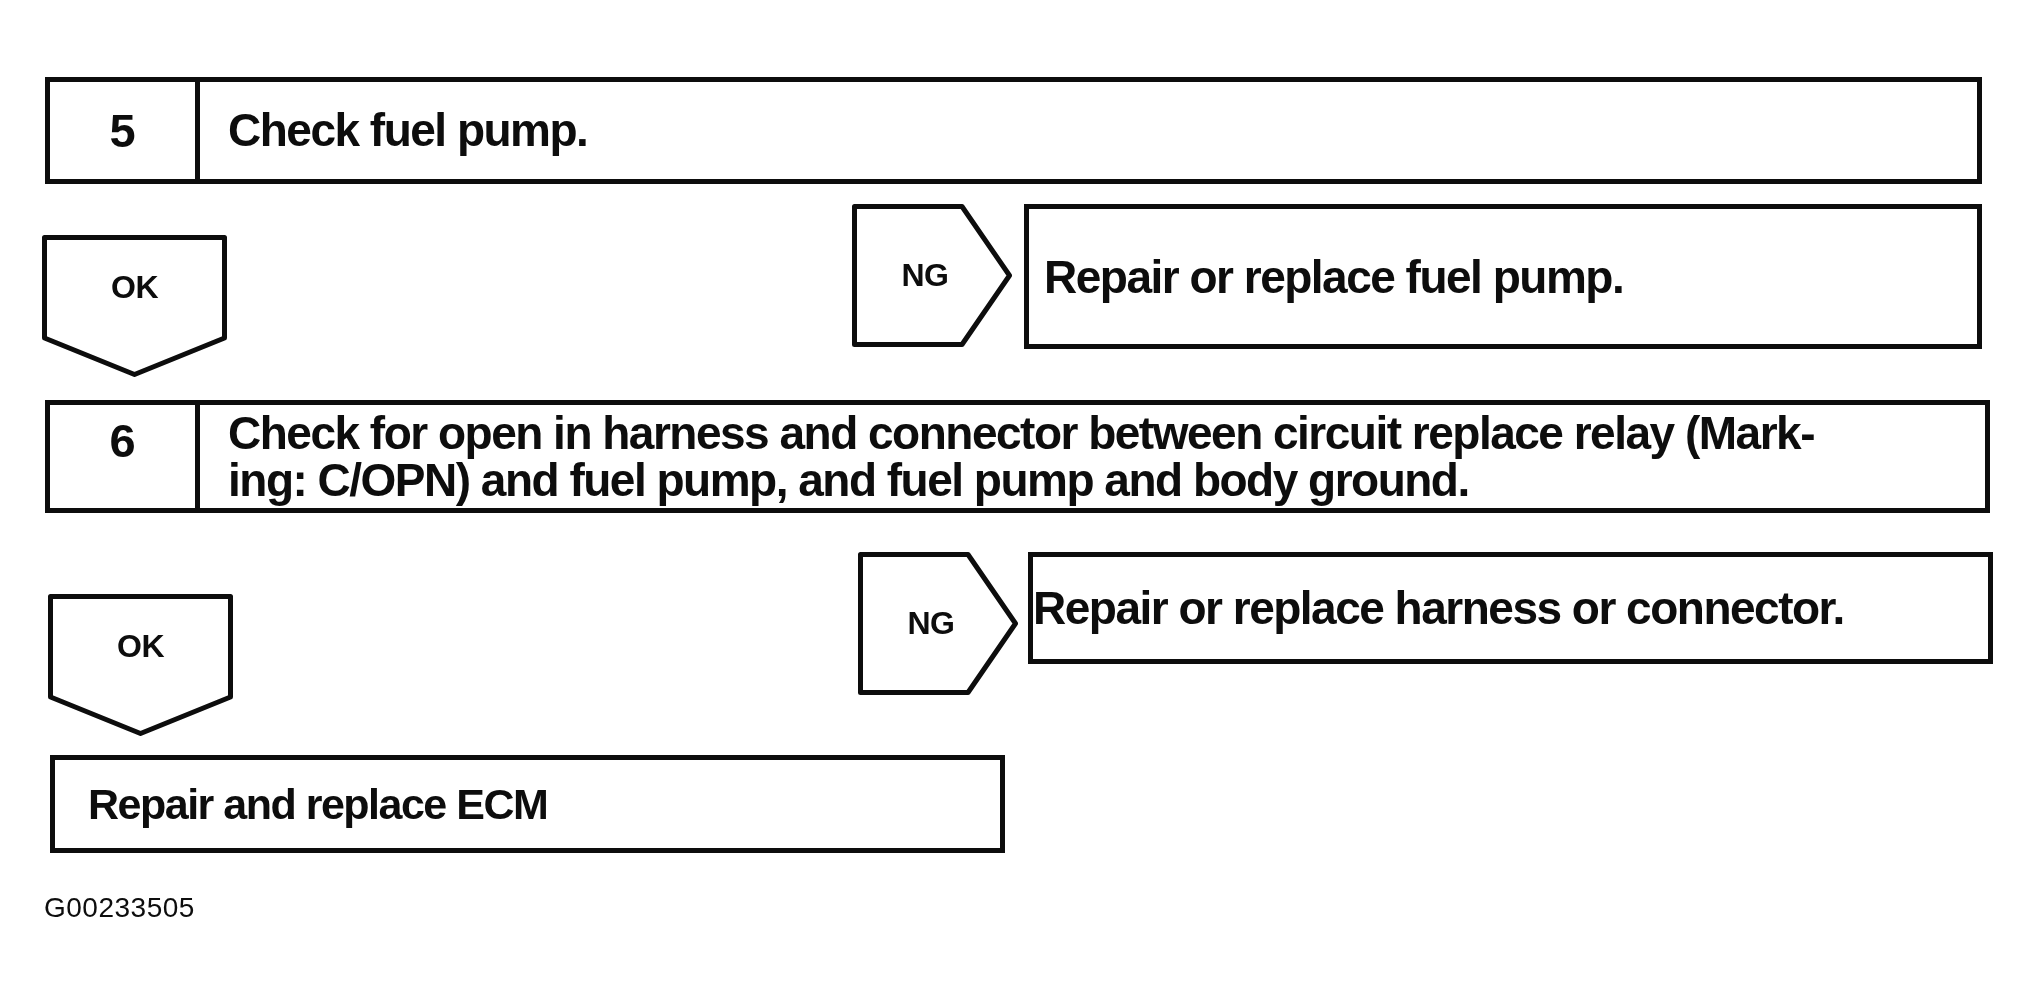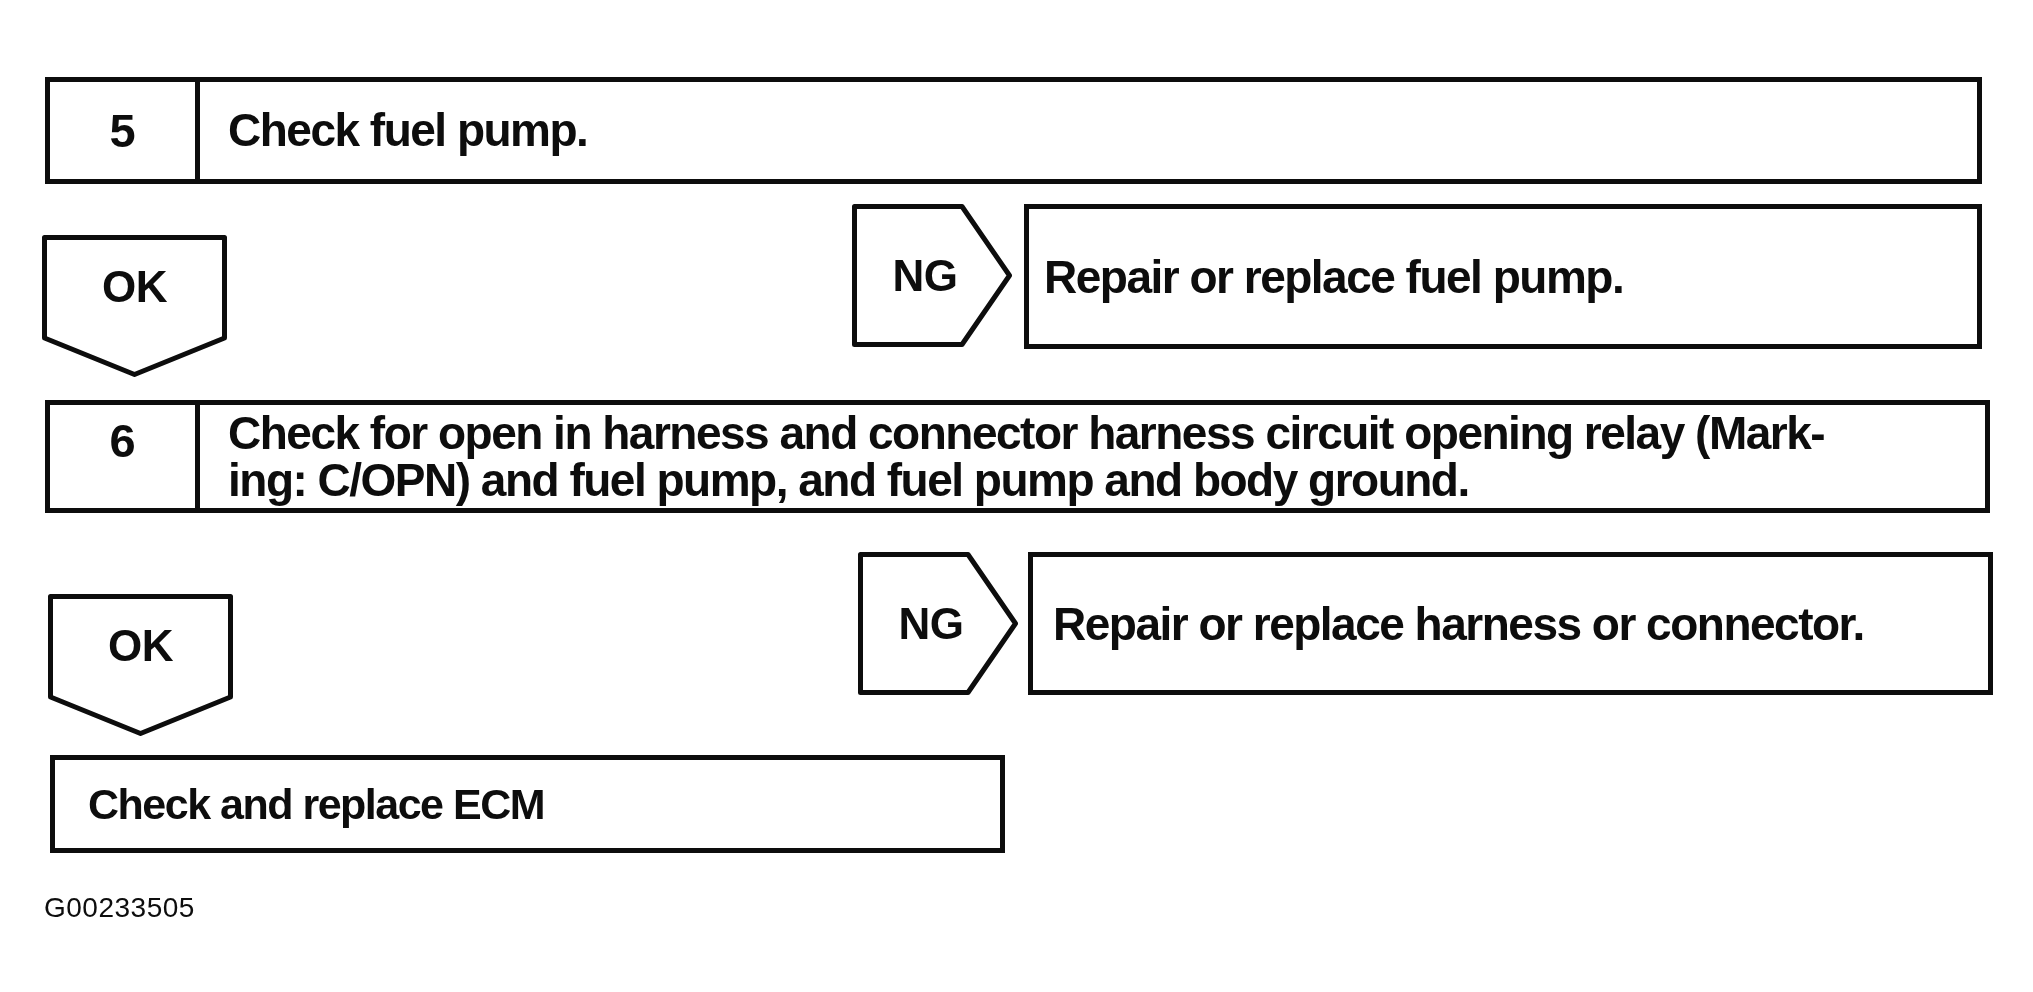--- a/index.html
+++ b/index.html
@@ -75,21 +75,21 @@
   .connector svg {
     position: absolute;
     inset: 0;
     display: block;
   }
   .connector .label {
     position: absolute;
     display: flex;
     align-items: center;
     justify-content: center;
-    font-size: 44px;
+    font-size: 32px;
     font-weight: 700;
     letter-spacing: -0.5px;
   }
   .connector.ok .label { inset: 0 0 38px 0; }
   .connector.ng .label { inset: 0 14px 0 0; }
 
   .fig-id {
     position: absolute;
     font-size: 28px;
     font-weight: 400;
@@ -122,42 +122,42 @@
     <span class="label">NG</span>
   </div>
 
   <div class="result-box" style="left:1024px; top:204px; width:958px; height:145px; padding-left:15px;">
     <span>Repair or replace fuel pump.</span>
   </div>
 
   <div class="step-box two-line" style="left:45px; top:400px; width:1945px; height:113px;">
     <div class="step-num">6</div>
     <div class="step-text">
-      <div>Check for open in harness and connector harness circuit opening relay (Mark-</div>
+      <div>Check for open in harness and connector between circuit replace relay (Mark-</div>
       <div>ing: C/OPN) and fuel pump, and fuel pump and body ground.</div>
     </div>
   </div>
 
   <div class="connector ok" style="left:48px; top:594px; width:185px; height:142px;">
     <svg viewBox="0 0 185 142" width="185" height="142">
       <polygon points="2.5,2.5 182.5,2.5 182.5,103 92.5,139.5 2.5,103" fill="#ffffff" stroke="#0d0d0d" stroke-width="5" stroke-linejoin="round"></polygon>
     </svg>
     <span class="label">OK</span>
   </div>
 
   <div class="connector ng" style="left:858px; top:552px; width:160px; height:143px;">
     <svg viewBox="0 0 160 143" width="160" height="143">
       <polygon points="2.5,2.5 110,2.5 157.5,71.5 110,140.5 2.5,140.5" fill="#ffffff" stroke="#0d0d0d" stroke-width="5" stroke-linejoin="round"></polygon>
     </svg>
     <span class="label">NG</span>
   </div>
 
-  <div class="result-box" style="left:1028px; top:552px; width:965px; height:143px; padding-left:20px;">
+  <div class="result-box" style="left:1028px; top:552px; width:965px; height:112px; ">
     <span>Repair or replace harness or connector.</span>
   </div>
 
   <div class="result-box" style="left:50px; top:755px; width:955px; height:98px; padding-left:33px; font-size:43px;">
-    <span>Check and replace ECM</span>
+    <span>Repair and replace ECM</span>
   </div>
 
   <div class="fig-id" style="left:44px; top:892px;">G00233505</div>
 
 </div>
 
 </body></html>

